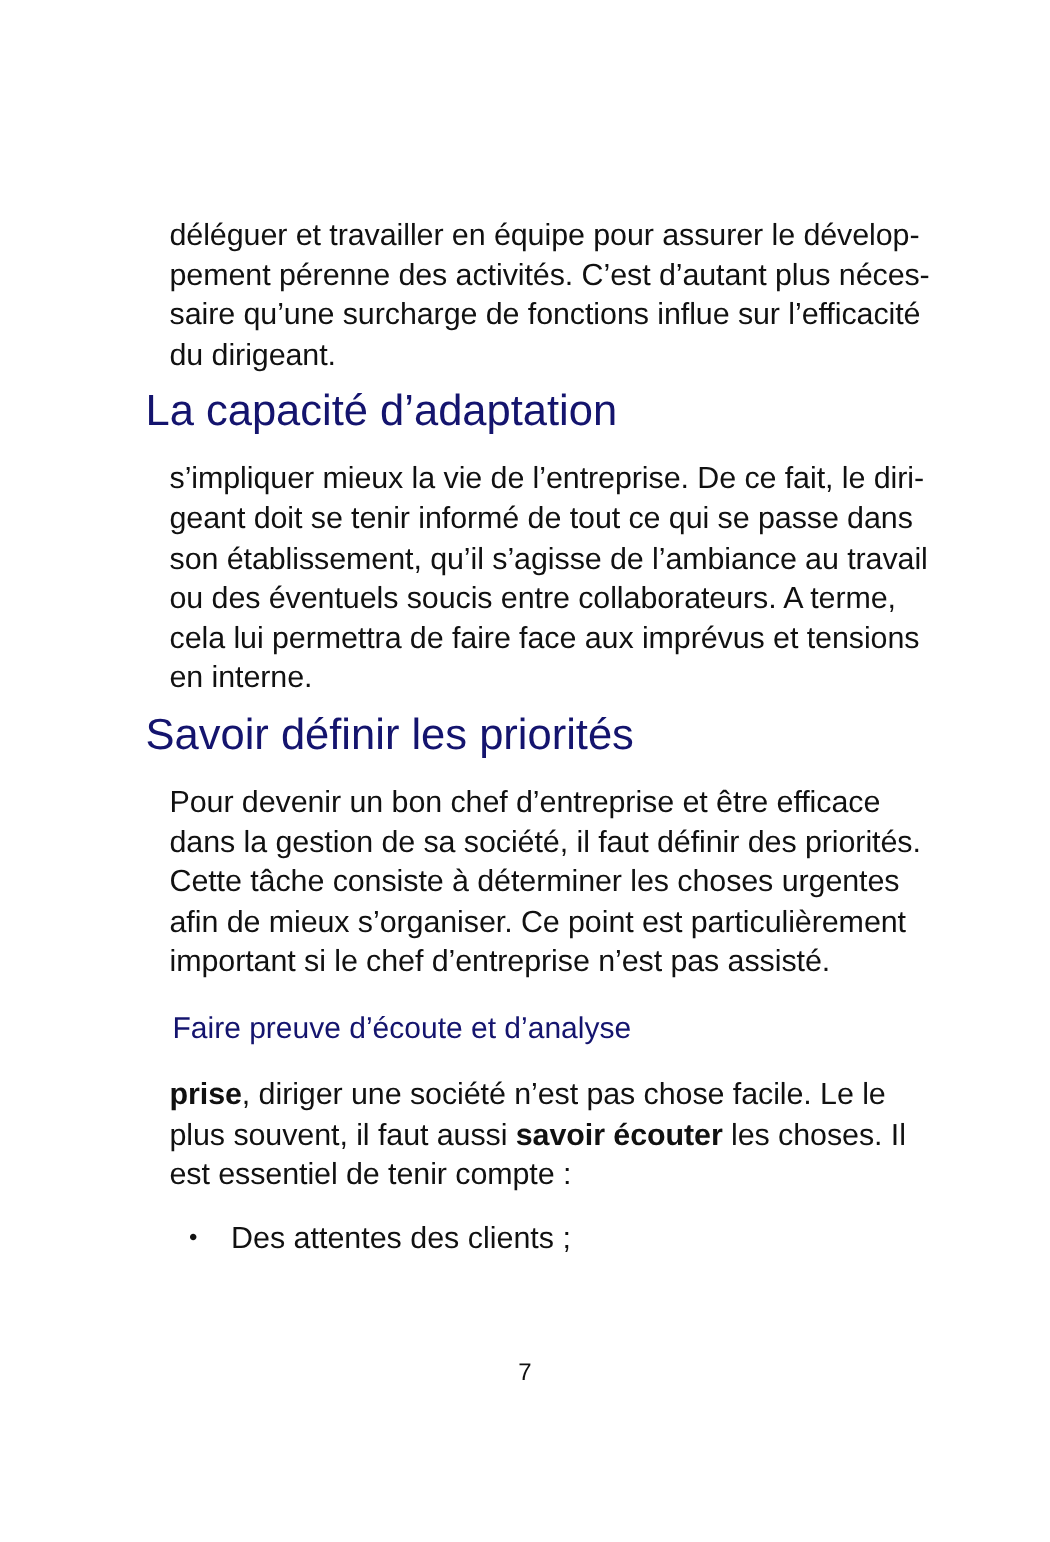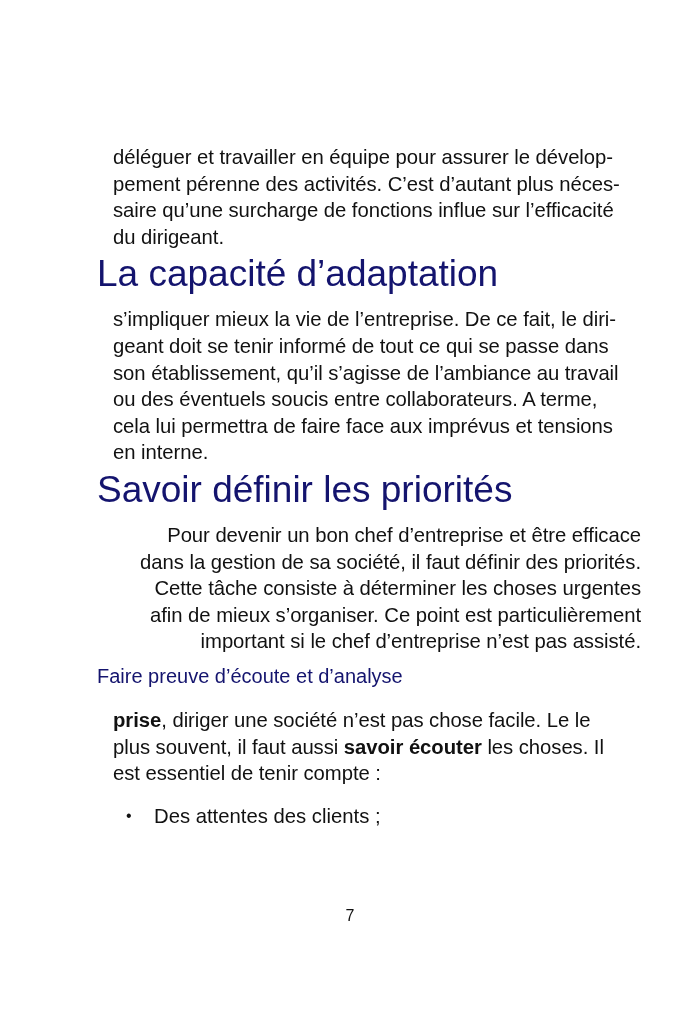--- a/index.html
+++ b/index.html
@@ -1,22 +1,22 @@
 <!DOCTYPE html>
 <html><head>
 <meta charset="utf-8">
 <style>
   html, body { margin: 0; padding: 0; background: #ffffff; }
   body { width: 700px; height: 1028px; position: relative; overflow: hidden;
          font-family: "Liberation Sans", sans-serif; color: #111111; }
   .page { position: absolute; left: 97px; top: 128px; width: 560px; }
   .para { font-size: 20.3px; line-height: 26.6px; margin: 16px; letter-spacing: -0.05px; }
   .line { display: block; white-space: nowrap; }
-  h2.h-big { font-weight: normal; color: #14146e; font-size: 37px; line-height: 32px; margin: 0; }
-  h3.h-small { font-weight: normal; color: #14146e; font-size: 20px; line-height: 26px; margin: 0; }
+  h2.h-big { font-weight: normal; color: #14146e; font-size: 29px; line-height: 32px; margin: 0; }
+  h3.h-small { font-weight: normal; color: #14146e; font-size: 20px; line-height: 26px; margin: 18px; }
   .bullet-list { list-style: none; margin: 0; padding: 0; }
   .bullet-item { position: relative; padding-left: 57px; font-size: 20.3px; line-height: 26px; }
   .bullet-dot { position: absolute; left: 29px; top: 0; font-size: 16px; }
   .page-number { position: absolute; left: 0; width: 700px; top: 907px; text-align: center; font-size: 16px; }
   b { font-weight: bold; }
 </style>
 </head>
 <body>
 
 <div class="page">
@@ -34,21 +34,21 @@
     <span class="line">s’impliquer mieux la vie de l’entreprise. De ce fait, le diri-</span>
     <span class="line">geant doit se tenir informé de tout ce qui se passe dans</span>
     <span class="line">son établissement, qu’il s’agisse de l’ambiance au travail</span>
     <span class="line">ou des éventuels soucis entre collaborateurs. A terme,</span>
     <span class="line">cela lui permettra de faire face aux imprévus et tensions</span>
     <span class="line">en interne.</span>
   </p>
 
   <h2 class="h-big" style="margin-bottom:14px;">Savoir définir les priorités</h2>
 
-  <p class="para" style="margin-bottom:8px;text-align:right;">
+  <p class="para" style="margin-bottom:8px;">
     <span class="line">Pour devenir un bon chef d’entreprise et être efficace</span>
     <span class="line">dans la gestion de sa société, il faut définir des priorités.</span>
     <span class="line">Cette tâche consiste à déterminer les choses urgentes</span>
     <span class="line">afin de mieux s’organiser. Ce point est particulièrement</span>
     <span class="line">important si le chef d’entreprise n’est pas assisté.</span>
   </p>
 
   <h3 class="h-small" style="margin-bottom:18px;">Faire preuve d’écoute et d’analyse</h3>
 
   <p class="para" style="margin-bottom:16px;">

